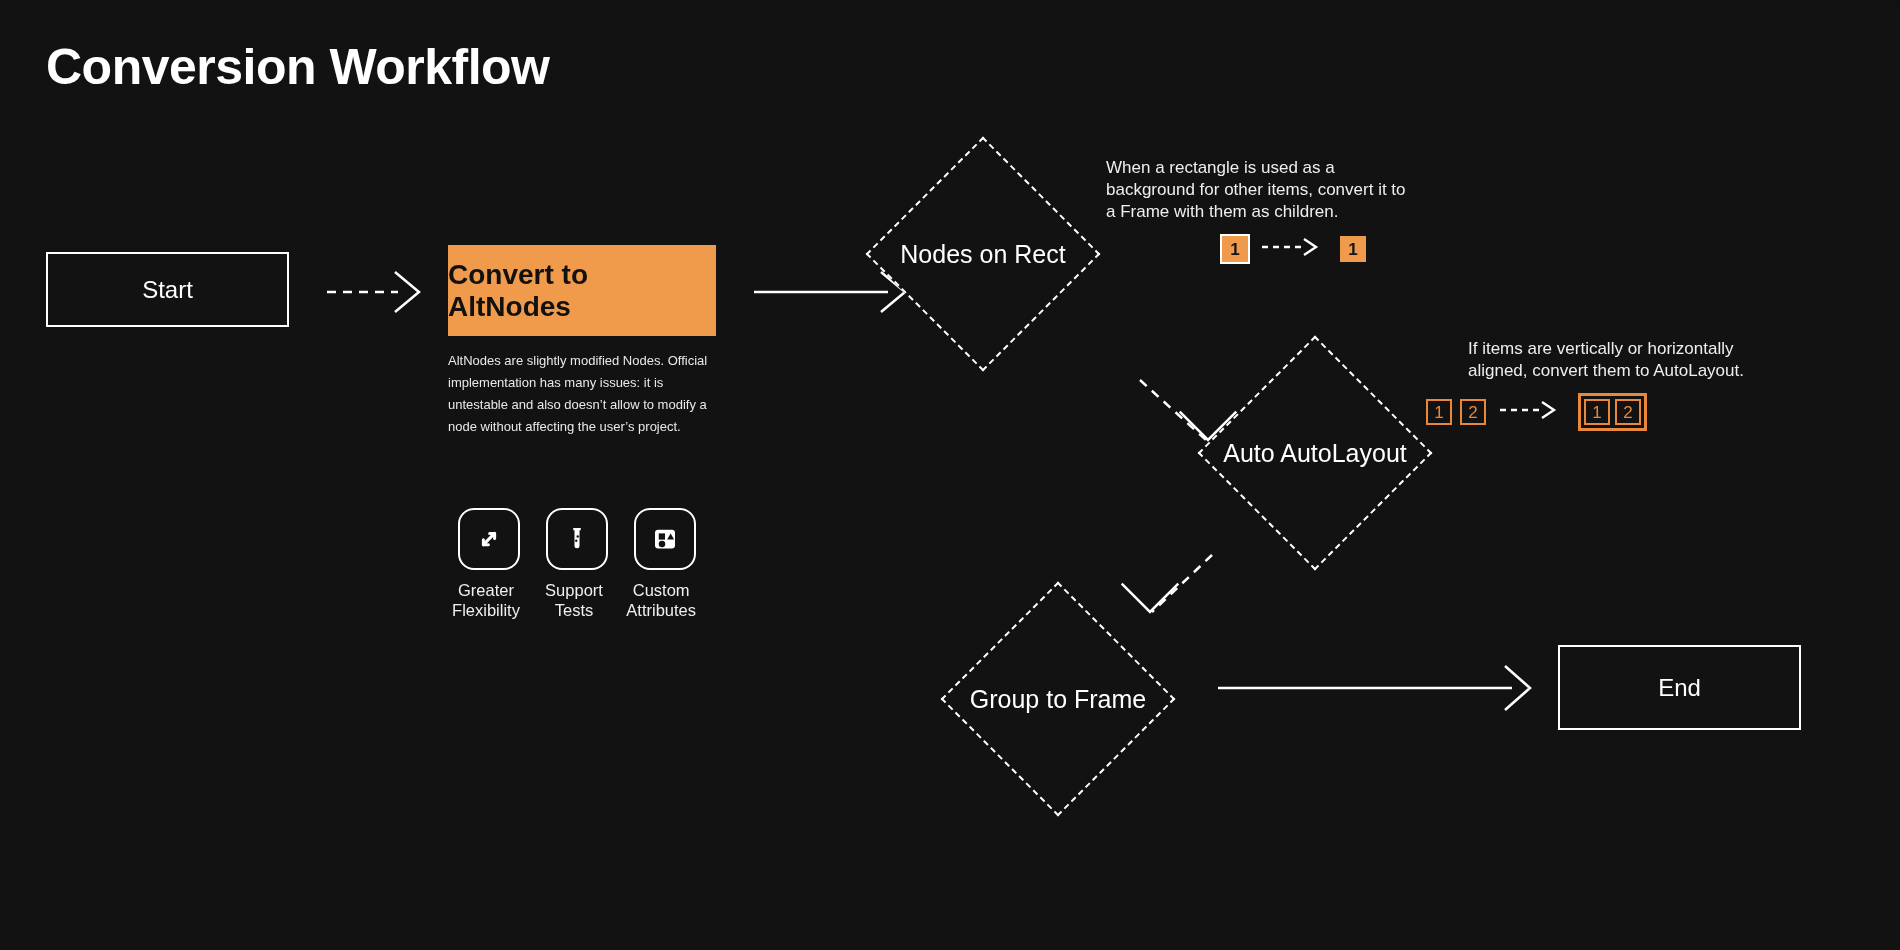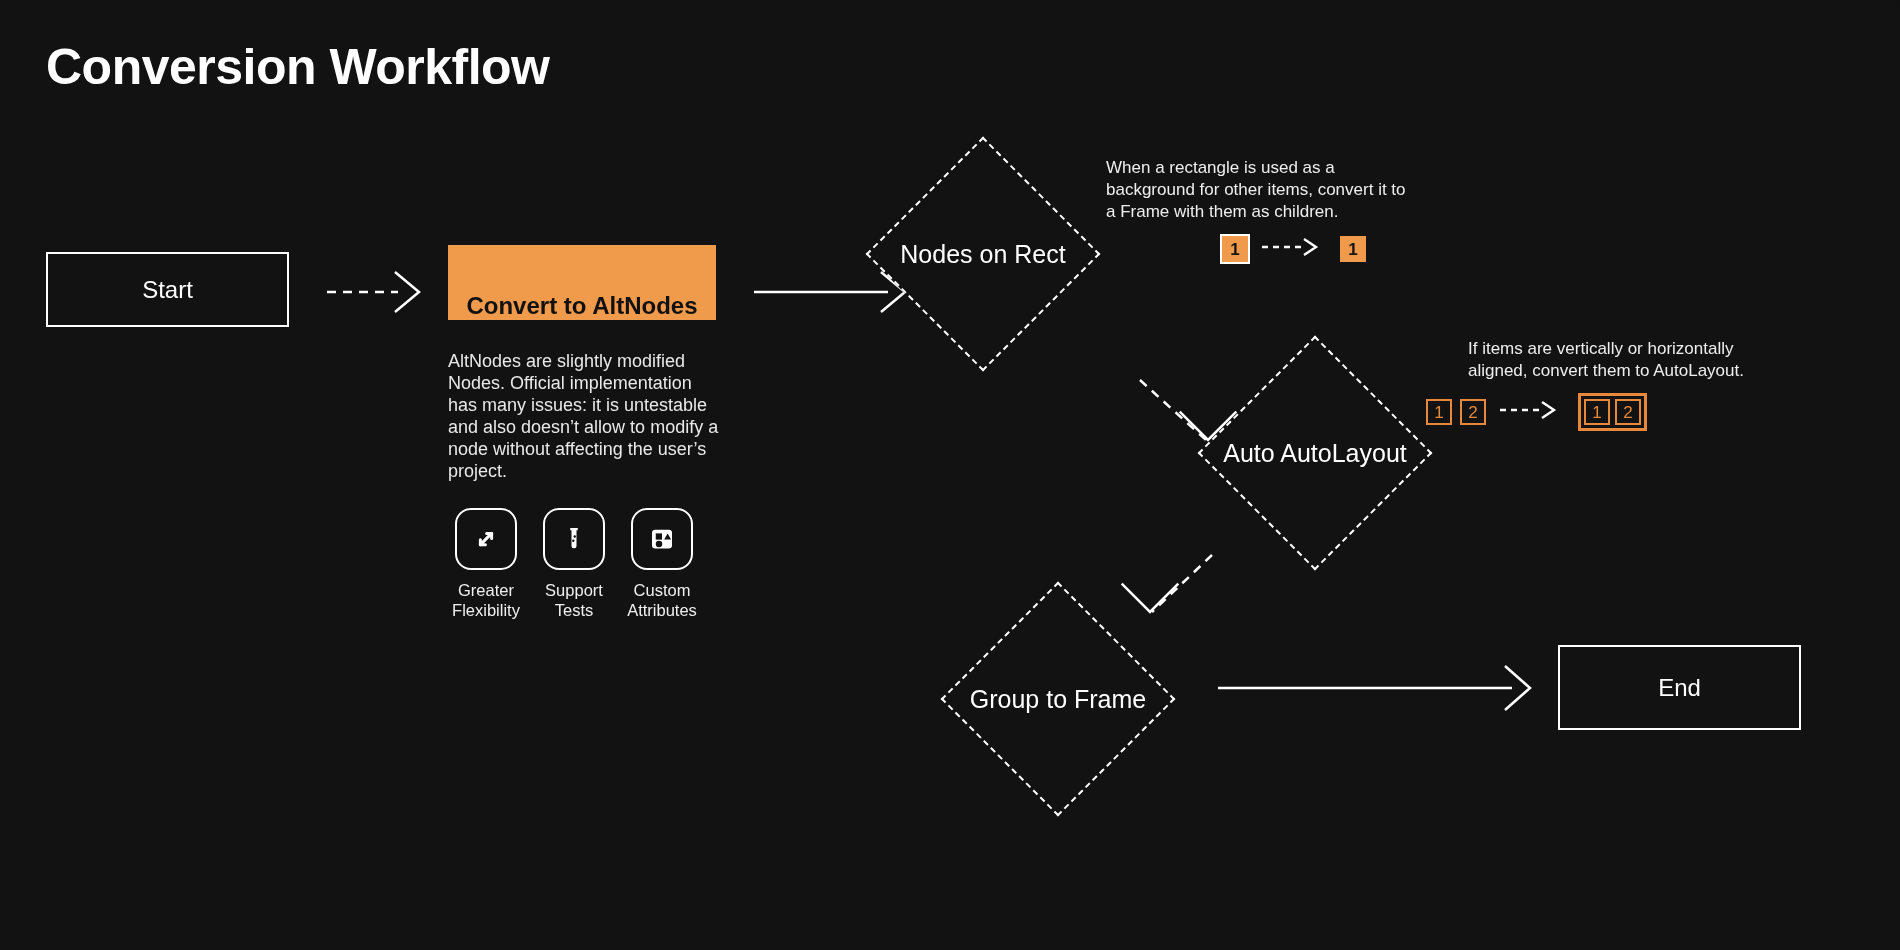--- a/index.html
+++ b/index.html
@@ -24,38 +24,38 @@
     border: 2px solid #ffffff;
     background: #121212;
     display: flex; align-items: center; justify-content: center;
     color: #ffffff; font-size: 24px;
   }
   #start-box { left: 46px; top: 252px; width: 243px; height: 75px; }
   #end-box   { left: 1558px; top: 645px; width: 243px; height: 85px; }
 
   
   #convert-box {
-    position: absolute; left: 448px; top: 245px; width: 268px; height: 75px;
+    position: absolute; left: 448px; top: 245px; width: 268px; height: 91px;
     background: #f09a4b; color: #111111;
-    display: flex; align-items: flex-end; justify-content: center;
-    font-size: 24px; font-weight: bold;
+    display: flex; align-items: center; justify-content: center;
+    font-size: 28px; font-weight: bold;
   }
 
   
   #convert-desc {
     position: absolute; left: 448px; top: 350px; width: 272px;
-    color: #e9e9e9; font-size: 18px; line-height: 22px;
+    color: #e9e9e9; font-size: 13px; line-height: 22px;
   }
 
   
   #features {
     position: absolute; left: 452px; top: 508px;
     display: flex; gap: 20px;
   }
-  .feature { width: 68px; display: flex; flex-direction: column; align-items: center; }
+  .feature { width: 68px; display: flex; flex-direction: column; align-items: flex-end; }
   .feature-icon {
     width: 62px; height: 62px; border: 2px solid #ffffff; border-radius: 16px;
     display: flex; align-items: center; justify-content: center;
     background: #121212;
   }
   .feature-label {
     margin-top: 10px; text-align: center; color: #efefef;
     font-size: 16.5px; line-height: 20px;
   }
 

